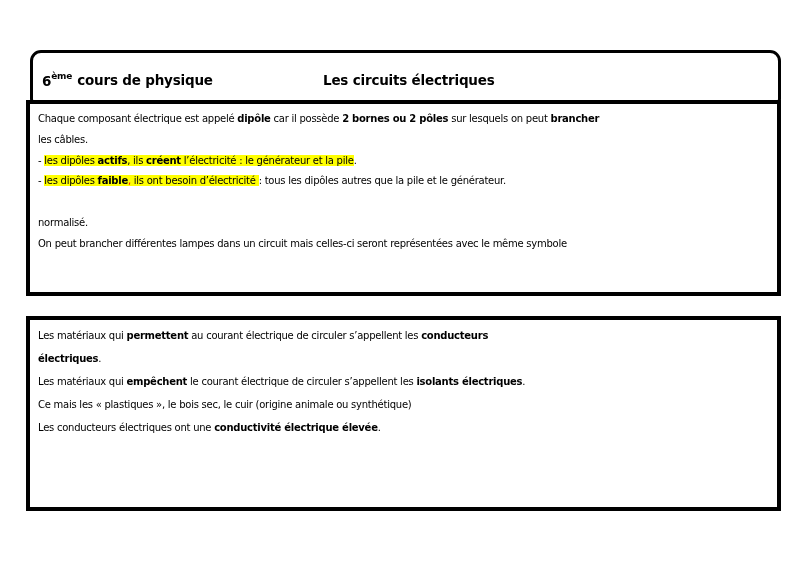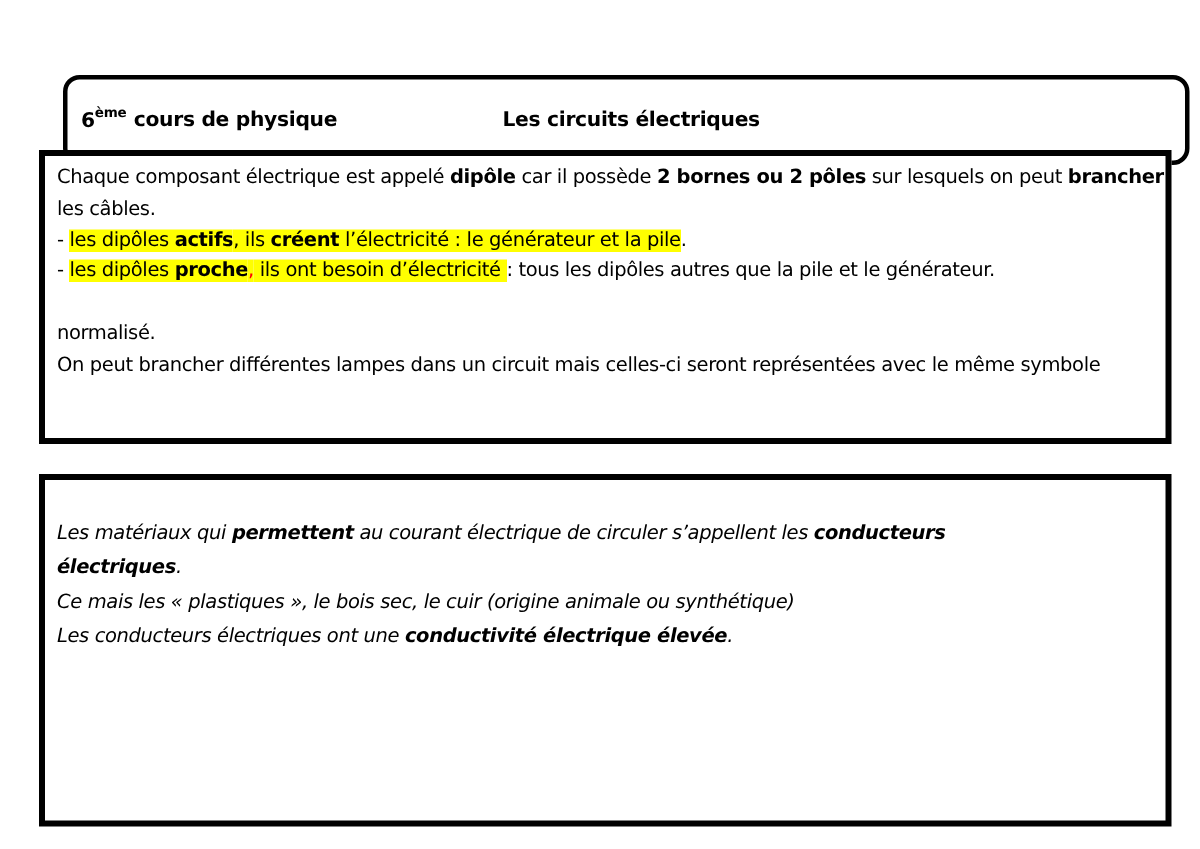--- a/index.html
+++ b/index.html
@@ -7,70 +7,71 @@
   body {
     width: 800px; height: 566px;
     font-family: "DejaVu Sans", "Liberation Sans", sans-serif;
     color: var(--ink, #000000);
     position: relative;
     overflow: hidden;
   }
   .page { position: relative; width: 800px; height: 566px; background: var(--paper, #ffffff); }
 
   .header-box {
-    position: absolute; left: 42px; top: 50px;
+    position: absolute; left: 30px; top: 50px;
     width: 751px; height: 60px;
     border: 3px solid var(--ink, #000000);
     border-radius: 11px;
     background: var(--paper, #ffffff);
     display: flex; align-items: center;
     font-weight: bold; font-size: 13.5px; letter-spacing: -0.2px;
   }
   .header-box .course { margin-left: 9px; white-space: pre; }
   .header-box .course sup { font-size: 9px; position: relative; top: -1px; }
   .header-box .course .after-sup { margin-left: 5px; }
   .header-box .doc-title { position: absolute; left: 290px; white-space: pre; }
 
   .content-box {
     position: absolute; left: 26px;
     width: 755px;
     border: 4px solid var(--ink, #000000);
     background: var(--paper, #ffffff);
-    font-size: 13px; letter-spacing: -0.25px;
+    font-size: 10px; letter-spacing: -0.25px;
     padding: 5px 8px 0 8px;
     overflow: hidden;
   }
   #box-dipoles    { top: 100px; height: 196px; line-height: 20.8px; }
-  #box-conductors { top: 316px; height: 235px; line-height: 23px; padding-top: 24px; font-style: italic; }
+  #box-conductors { top: 316px; height: 195px; line-height: 23px; padding-top: 4px; }
 
   .line { white-space: pre; }
   .seg-bold { font-weight: bold; }
   .seg-hl   { background: var(--hl, #ffff00); }
   .seg-red  { color: var(--red, #ff0000); }
 </style>
 </head>
 <body>
 
 <div class="page">
 
   <div class="header-box">
     <span class="course"><span>6</span><sup>ème</sup><span class="after-sup">cours de physique</span></span>
     <span class="doc-title">Les circuits électriques</span>
   </div>
 
   <div class="content-box" id="box-dipoles">
       <div class="line"><span>Chaque composant électrique est appelé </span><span class="seg-bold">dipôle</span><span> car il possède </span><span class="seg-bold">2 bornes ou 2 pôles</span><span> sur lesquels on peut </span><span class="seg-bold">brancher</span></div>
       <div class="line"><span>les câbles.</span></div>
       <div class="line"><span>- </span><span class="seg-hl">les dipôles </span><span class="seg-bold seg-hl">actifs</span><span class="seg-hl">, ils </span><span class="seg-bold seg-hl">créent</span><span class="seg-hl"> l’électricité : le générateur et la pile</span><span>.</span></div>
-      <div class="line"><span>- </span><span class="seg-hl">les dipôles </span><span class="seg-bold seg-hl">proche</span><span class="seg-hl seg-red">,</span><span class="seg-hl"> ils ont besoin d’électricité </span><span>: tous les dipôles autres que la pile et le générateur.</span></div>
+      <div class="line"><span>- </span><span class="seg-hl">les dipôles </span><span class="seg-bold seg-hl">faible</span><span class="seg-hl seg-red">,</span><span class="seg-hl"> ils ont besoin d’électricité </span><span>: tous les dipôles autres que la pile et le générateur.</span></div>
       <div class="line">&nbsp;</div>
       <div class="line"><span>normalisé.</span></div>
       <div class="line"><span>On peut brancher différentes lampes dans un circuit mais celles-ci seront représentées avec le même symbole</span></div>
     </div>
 
   <div class="content-box" id="box-conductors">
       <div class="line"><span>Les matériaux qui </span><span class="seg-bold">permettent</span><span> au courant électrique de circuler s’appellent les </span><span class="seg-bold">conducteurs</span></div>
       <div class="line"><span class="seg-bold">électriques</span><span>.</span></div>
+      <div class="line"><span>Les matériaux qui </span><span class="seg-bold">empêchent</span><span> le courant électrique de circuler s’appellent les </span><span class="seg-bold">isolants électriques</span><span>.</span></div>
       <div class="line"><span>Ce mais les « plastiques », le bois sec, le cuir (origine animale ou synthétique)</span></div>
       <div class="line"><span>Les conducteurs électriques ont une </span><span class="seg-bold">conductivité électrique élevée</span><span>.</span></div>
     </div>
 
 </div>
 
 </body></html>

